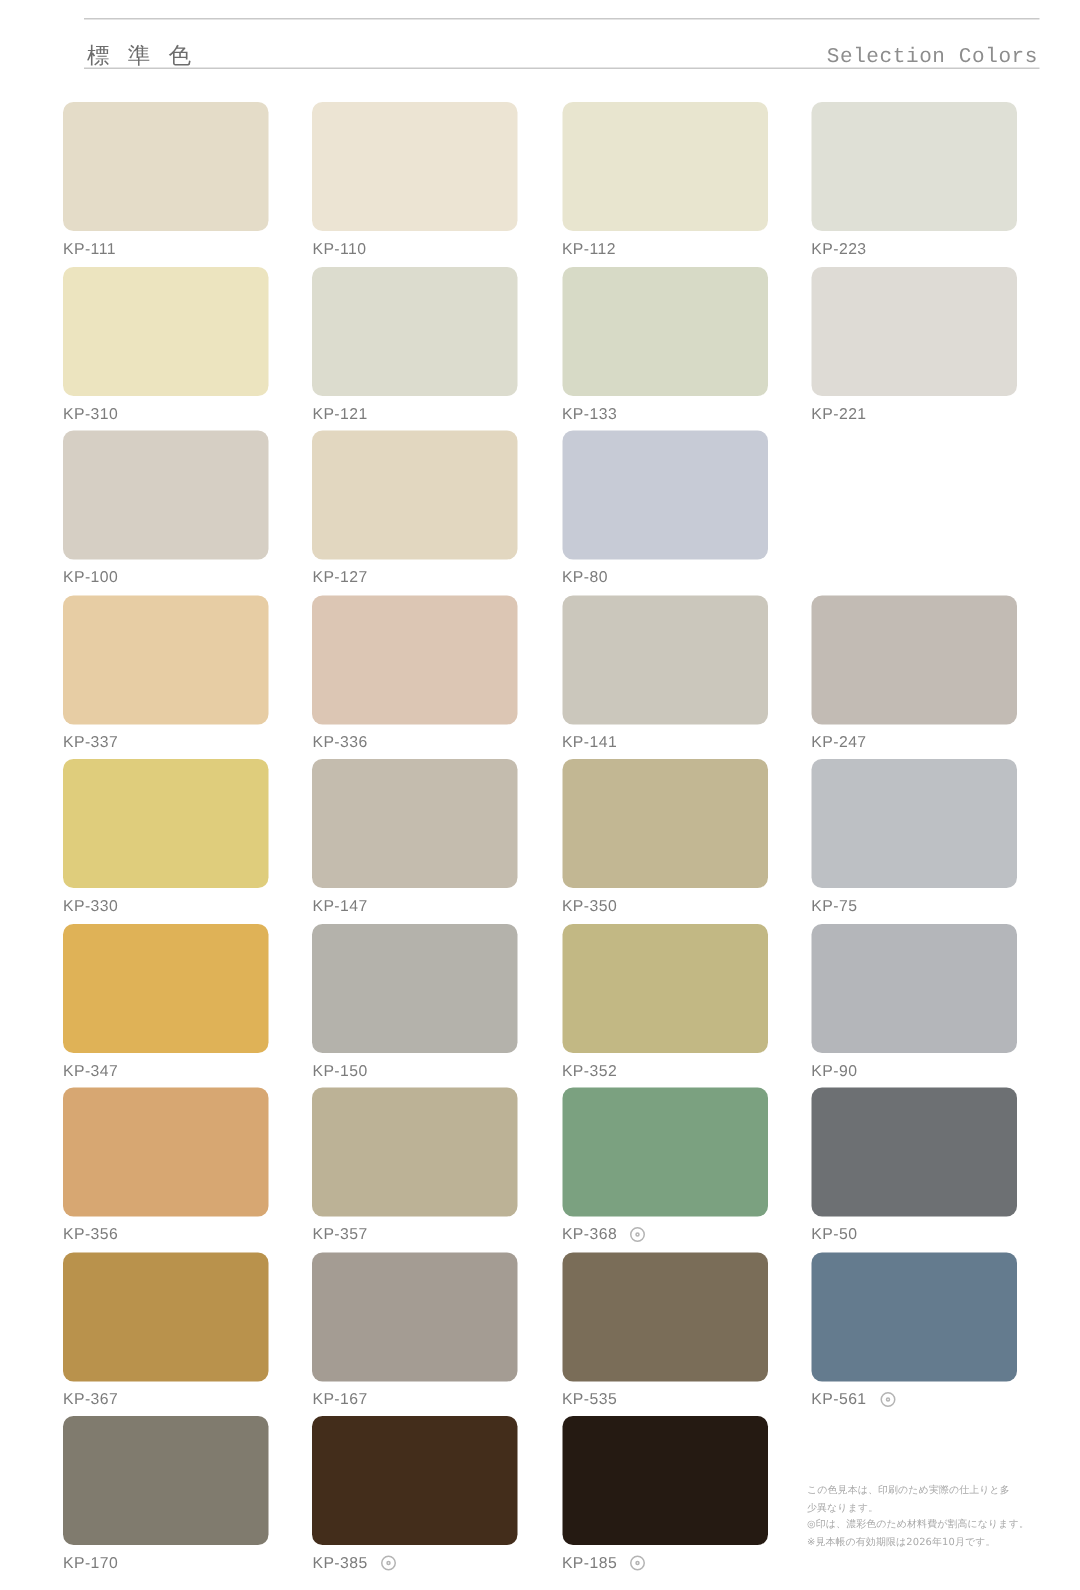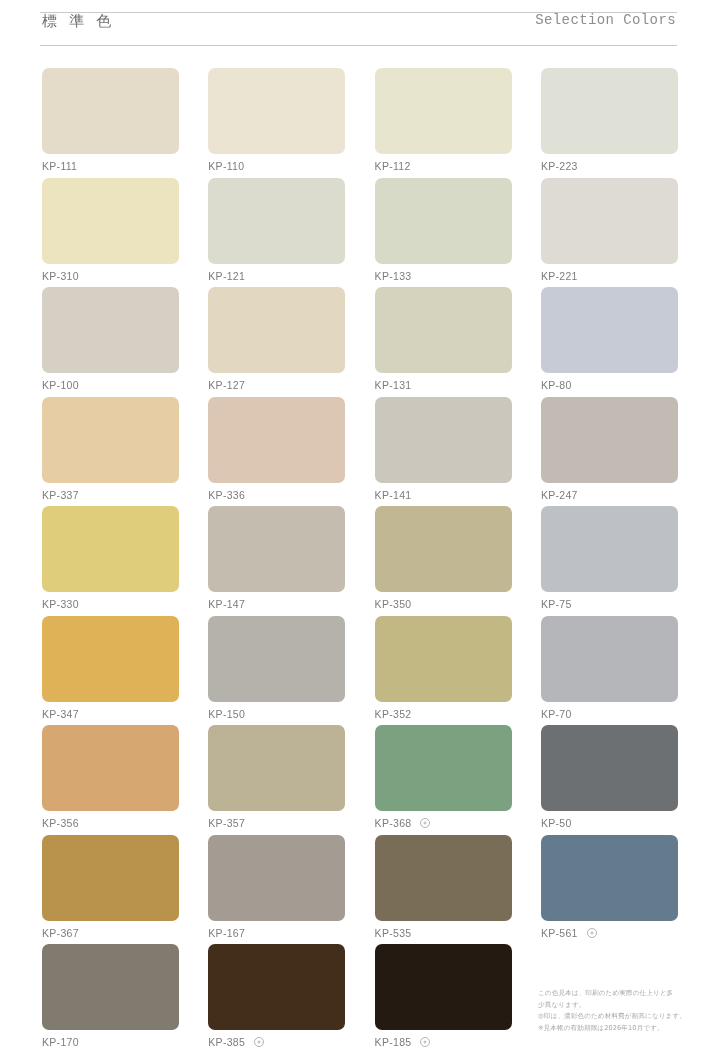--- a/index.html
+++ b/index.html
@@ -11,29 +11,29 @@
     height: 1060px;
     background: #ffffff;
     font-family: "Liberation Sans", "DejaVu Sans", sans-serif;
     overflow: hidden;
     position: relative;
   }
 
   
   #header {
     position: absolute;
-    left: 40px;
+    left: 56px;
     top: 12px;
     width: 637px;
     height: 34px;
     border-top: 1px solid #c9c9c9;
     border-bottom: 1px solid #c9c9c9;
     box-sizing: border-box;
     display: flex;
-    align-items: flex-start;
+    align-items: flex-end;
     justify-content: space-between;
   }
   #header .h-left {
     font-size: 15px;
     color: #6d6d6d;
     letter-spacing: 4px;
     font-weight: 400;
     line-height: 1;
     padding-left: 2px;
   }
@@ -187,26 +187,20 @@
           <span class="code">KP-100</span>
         </div>
       </div>
       <div class="cell">
         <div class="chip" style="background: rgb(226, 215, 192);"></div>
         <div class="chip-label">
           <span class="code">KP-127</span>
         </div>
       </div>
       <div class="cell">
-        <div class="chip" style="background: rgb(213, 210, 189);"></div>
-        <div class="chip-label">
-          <span class="code">KP-131</span>
-        </div>
-      </div>
-      <div class="cell">
         <div class="chip" style="background: rgb(199, 203, 214);"></div>
         <div class="chip-label">
           <span class="code">KP-80</span>
         </div>
       </div>
     </div>
     <div class="grid-row">
       <div class="cell">
         <div class="chip" style="background: rgb(231, 205, 164);"></div>
         <div class="chip-label">
@@ -273,21 +267,21 @@
       </div>
       <div class="cell">
         <div class="chip" style="background: rgb(194, 184, 132);"></div>
         <div class="chip-label">
           <span class="code">KP-352</span>
         </div>
       </div>
       <div class="cell">
         <div class="chip" style="background: rgb(180, 182, 186);"></div>
         <div class="chip-label">
-          <span class="code">KP-70</span>
+          <span class="code">KP-90</span>
         </div>
       </div>
     </div>
     <div class="grid-row">
       <div class="cell">
         <div class="chip" style="background: rgb(215, 167, 114);"></div>
         <div class="chip-label">
           <span class="code">KP-356</span>
         </div>
       </div>

